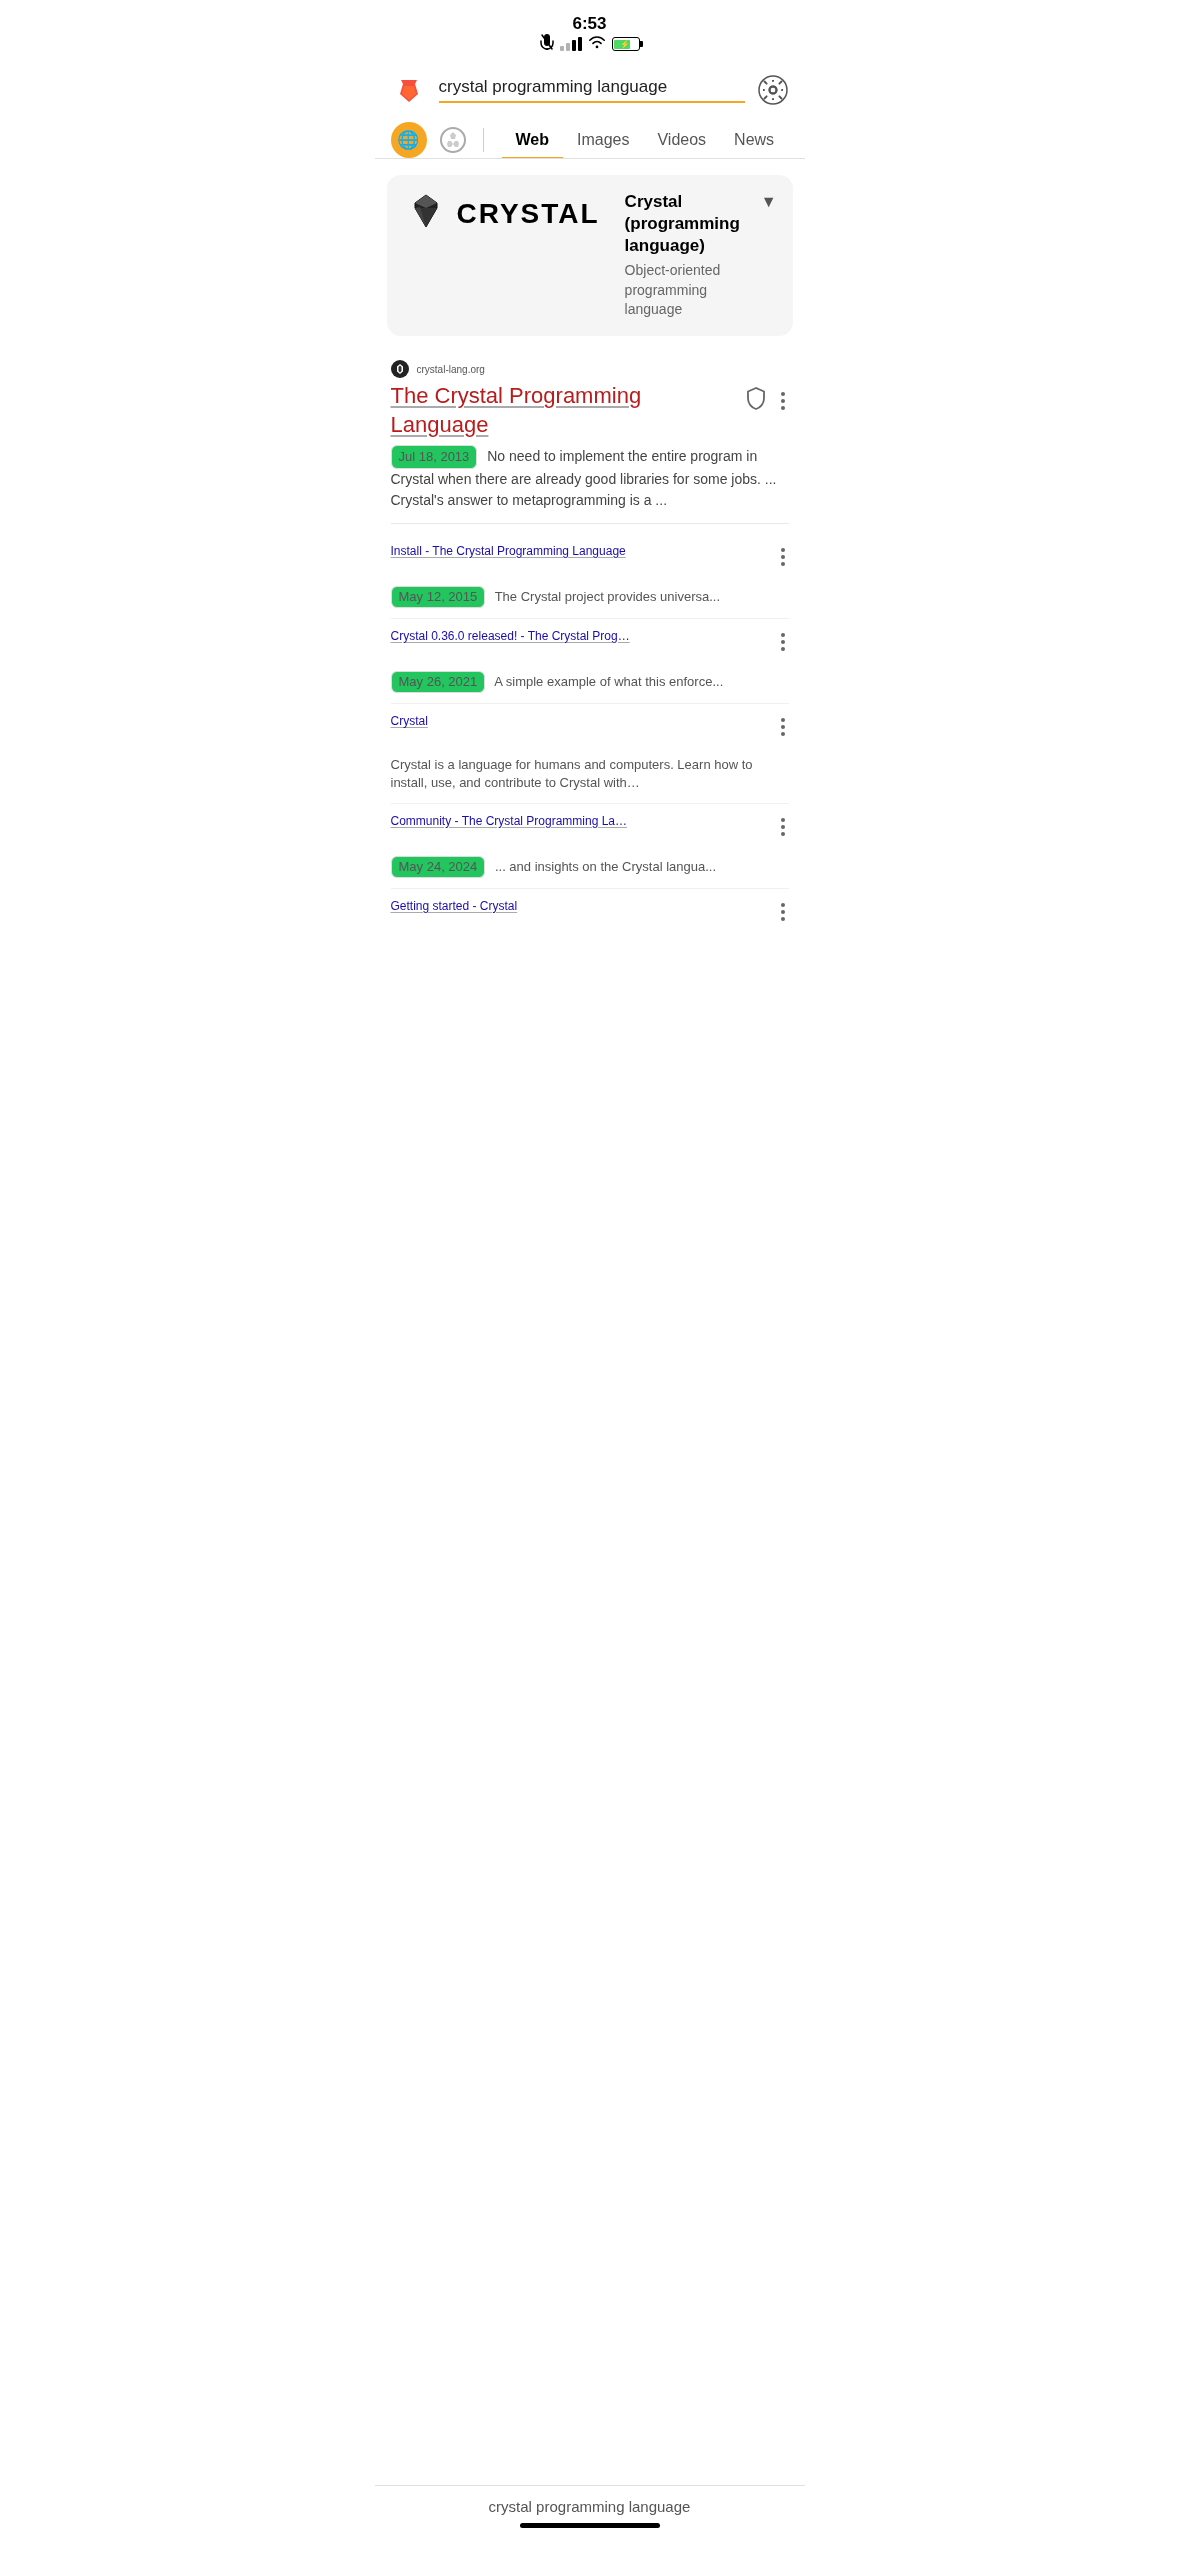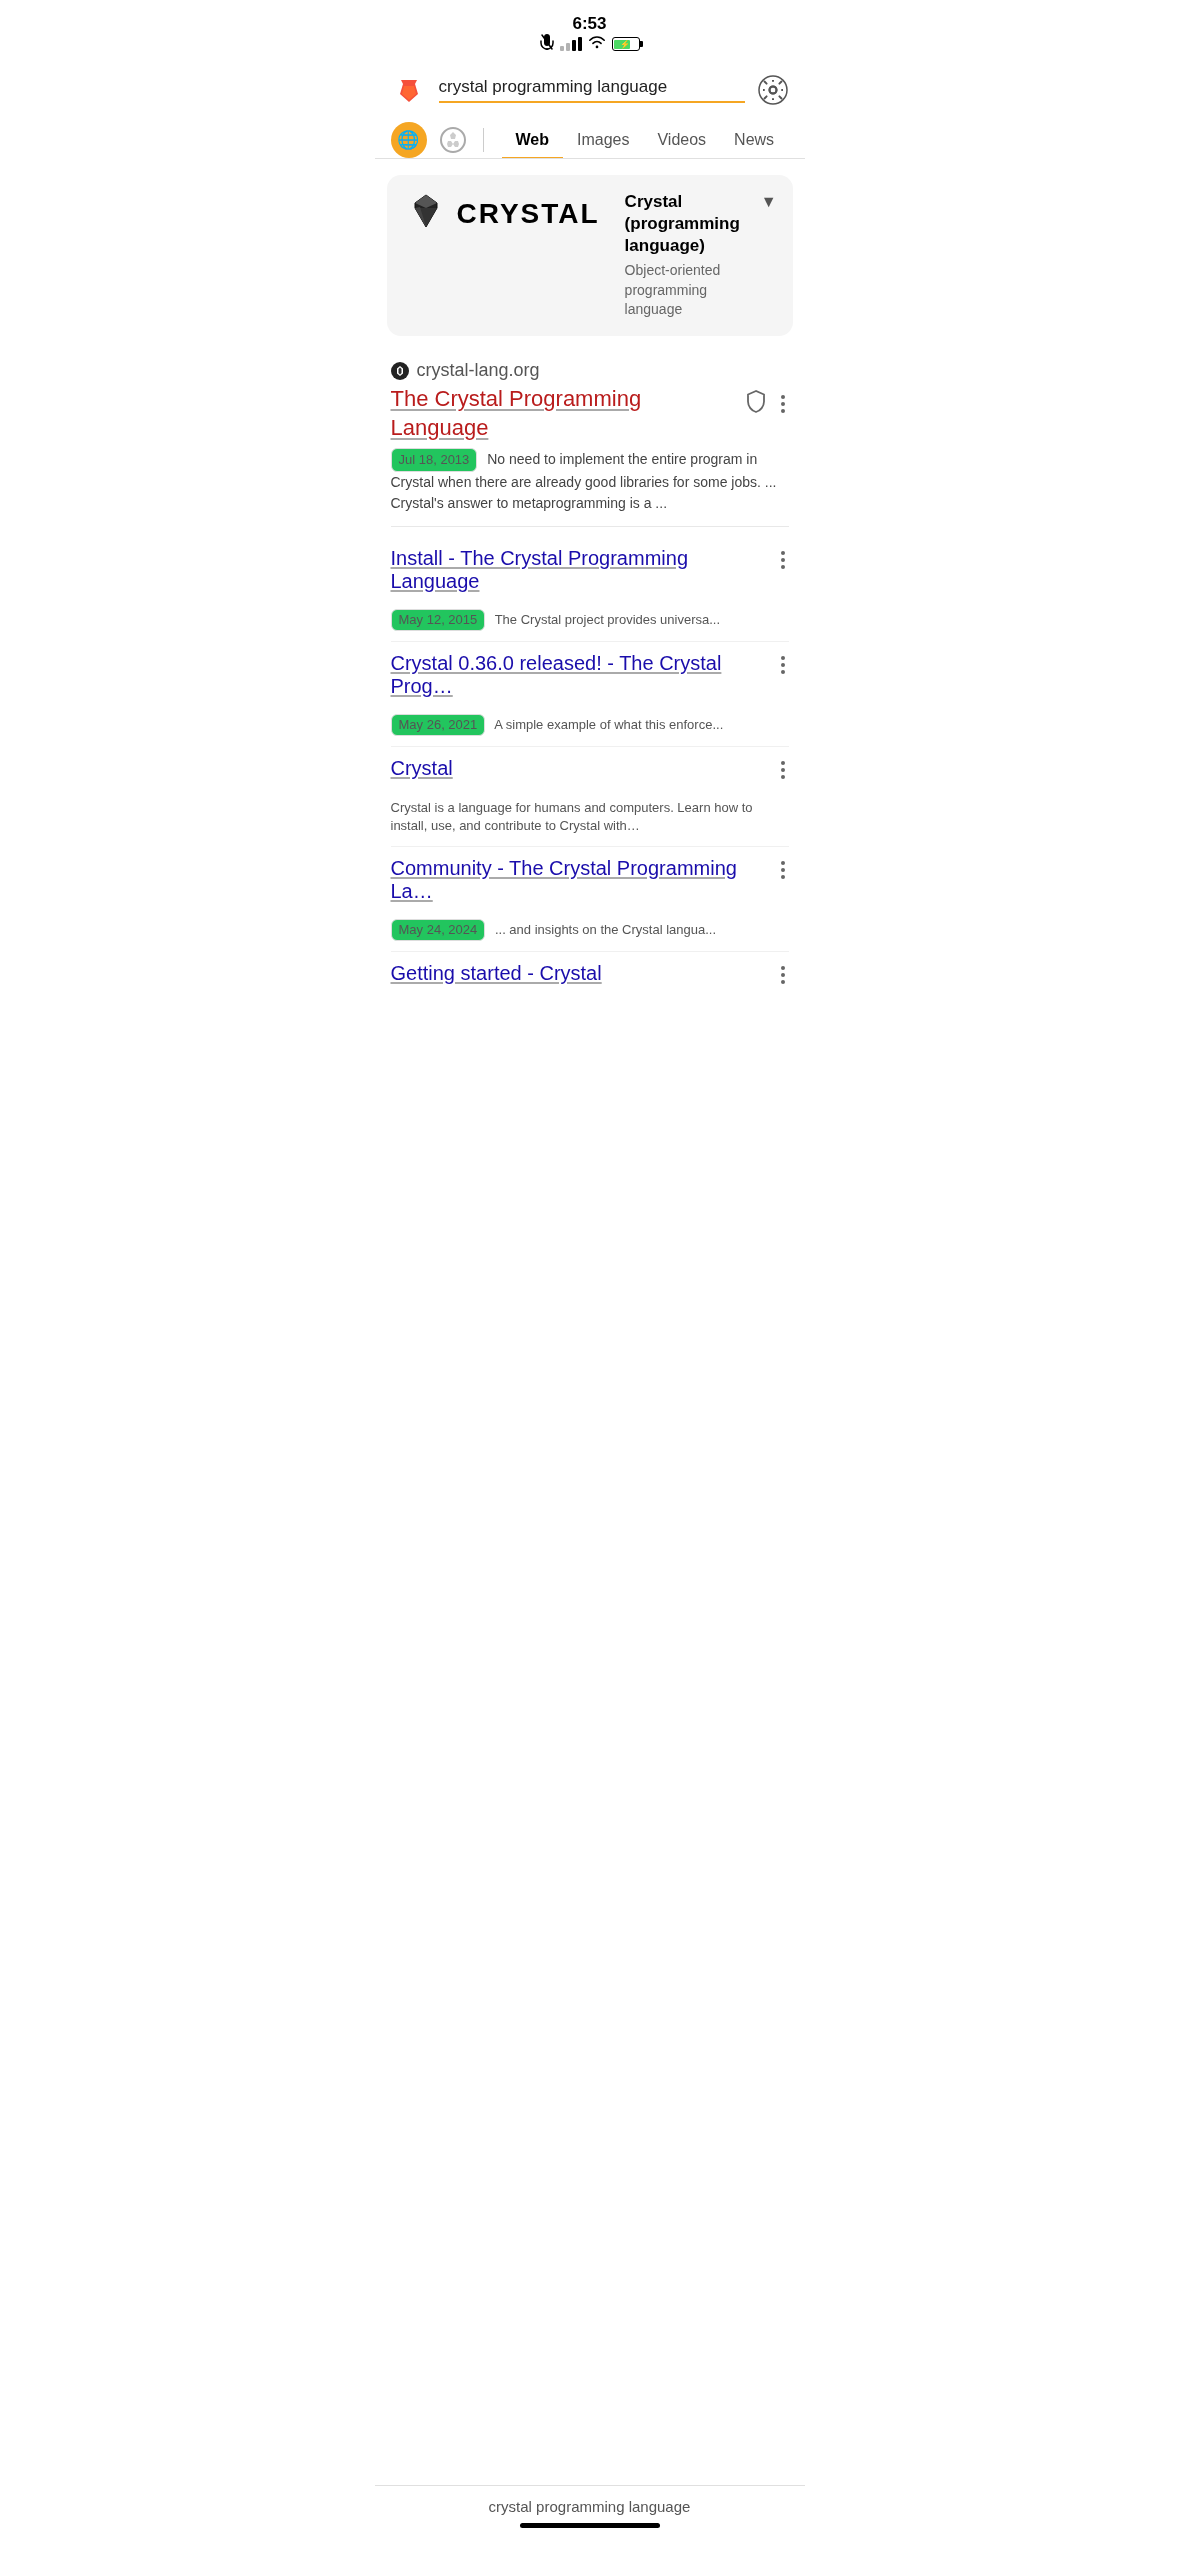--- a/index.html
+++ b/index.html
@@ -246,21 +246,21 @@
       background: #222;
       display: flex;
       align-items: center;
       justify-content: center;
     }
     .result-favicon svg {
       width: 12px;
       height: 12px;
     }
     .result-domain {
-      font-size: 18px;
+      font-size: 10px;
       color: #555;
     }
     .result-title-row {
       display: flex;
       align-items: flex-start;
       justify-content: space-between;
       gap: 8px;
     }
     .result-title {
       font-size: 22px;
@@ -314,21 +314,21 @@
     .sub-result-item:last-child {
       border-bottom: none;
     }
     .sub-result-title-row {
       display: flex;
       align-items: flex-start;
       justify-content: space-between;
       gap: 8px;
     }
     .sub-result-title {
-      font-size: 20px;
+      font-size: 12px;
       color: #1a0dab;
       text-decoration: underline;
       text-decoration-color: #aaa;
       text-underline-offset: 2px;
       flex: 1;
     }
     .sub-result-snippet {
       font-size: 13px;
       color: #555;
       margin-top: 16px;

